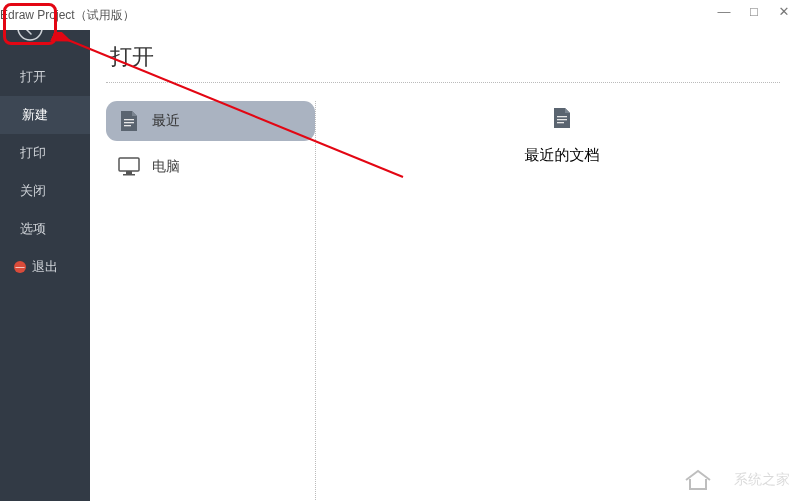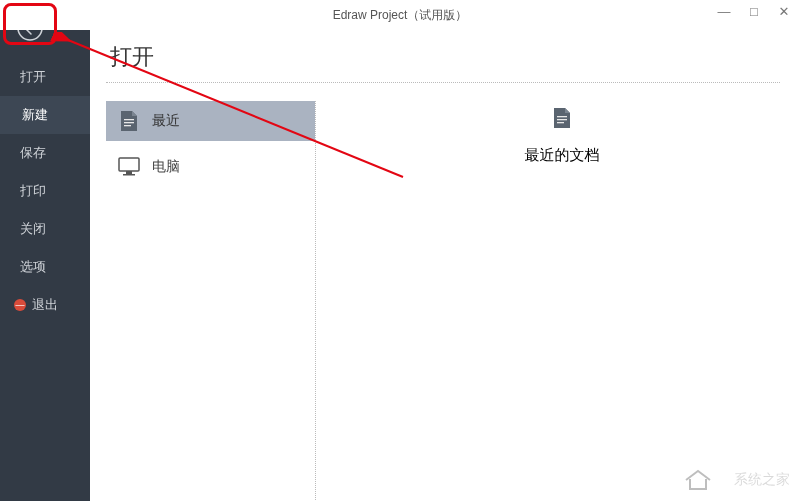--- a/index.html
+++ b/index.html
@@ -18,21 +18,20 @@
       pointer-events: none;
     }
     .title-bar {
       position: absolute;
       top: 0;
       left: 0;
       right: 0;
       height: 30px;
       display: flex;
       align-items: center;
-      justify-content: center;
       background: #fff;
       z-index: 5;
     }
     .title-text {
       font-size: 12px;
       color: #555;
     }
     .window-controls {
       position: absolute;
       right: 8px;
@@ -133,20 +132,21 @@
     .list-row {
       display: flex;
       align-items: center;
       gap: 12px;
       height: 40px;
       padding: 0 12px;
       cursor: pointer;
       color: #444;
       font-size: 14px;
       margin-bottom: 6px;
+      border-radius: 11px;
     }
     .list-row.selected {
       background: #aab3c1;
       color: #333;
     }
     .icon-box {
       width: 22px;
       height: 22px;
       display: flex;
       align-items: center;
@@ -218,21 +218,20 @@
 
 <div class="sidebar">
   <div class="back-btn">
     <svg width="28" height="28" viewBox="0 0 28 28" fill="none">
       <circle cx="14" cy="14" r="12" stroke-width="1.5"></circle>
       <path d="M15 8 L9 14 L15 20 M9 14 H20" stroke-width="1.5" stroke-linecap="round" stroke-linejoin="round"></path>
     </svg>
   </div>
   <div class="menu-item">打开</div>
   <div class="menu-item active">新建</div>
-  <div class="menu-item">保存</div>
   <div class="menu-item">打印</div>
   <div class="menu-item">关闭</div>
   <div class="menu-item">选项</div>
   <div class="menu-item exit">
     <span class="exit-dot">—</span>
     <span>退出</span>
   </div>
 </div>
 
 <div class="content">

